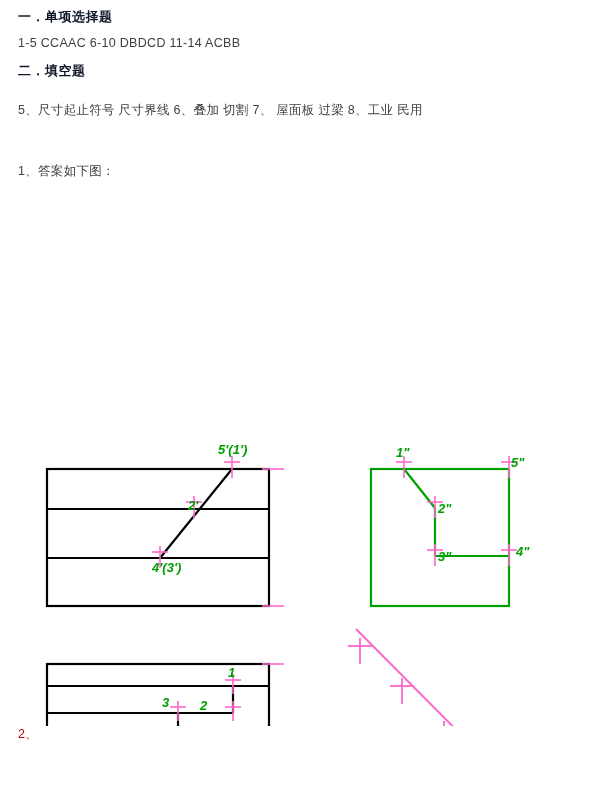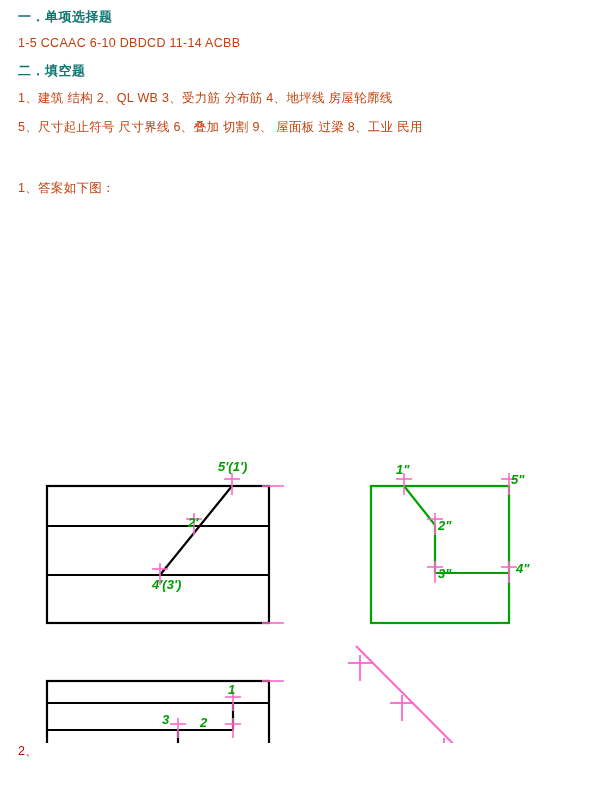--- a/index.html
+++ b/index.html
@@ -15,28 +15,28 @@
     position: relative;
     overflow: hidden;
   }
   .page {
     position: relative;
     width: 602px;
     height: 805px;
     padding: 0;
   }
   .sec-head {
-    color: #0f766e;
+    color: #0f172a;
     font-weight: bold;
     font-size: 13px;
     margin: 0 0 0 18px;
     letter-spacing: 0.5px;
   }
   .body-line {
-    color: #c2410c;
+    color: #404040;
     font-size: 12.5px;
     margin: 0 0 0 18px;
     letter-spacing: 0.3px;
   }
   .spacer-8 { height: 8px; }
   .spacer-10 { height: 10px; }
   .spacer-12 { height: 12px; }
 
   .drawing-area {
     position: relative;
@@ -63,23 +63,22 @@
   <div class="spacer-8"></div>
 
   <div class="sec-head">一．单项选择题</div>
   <div class="spacer-10"></div>
   <div class="body-line">1-5 CCAAC   6-10 DBDCD   11-14 ACBB</div>
 
   <div class="spacer-12"></div>
 
   <div class="sec-head">二．填空题</div>
   <div class="spacer-10"></div>
-  <div class="body-line">1、建筑   结构   2、QL   WB   3、受力筋   分布筋 4、地坪线   房屋轮廓线</div>
-  <div class="spacer-12"></div>
-  <div class="body-line">5、尺寸起止符号  尺寸界线   6、叠加  切割   9、  屋面板   过梁   8、工业   民用</div>
+  <div class="spacer-12"></div>
+  <div class="body-line">5、尺寸起止符号  尺寸界线   6、叠加  切割   7、  屋面板   过梁   8、工业   民用</div>
 
   <div class="spacer-12"></div>
 
   <div class="spacer-10"></div>
 
   <div class="spacer-12"></div>
 
   <div class="spacer-10"></div>
   <div class="body-line">1、答案如下图：</div>
 

